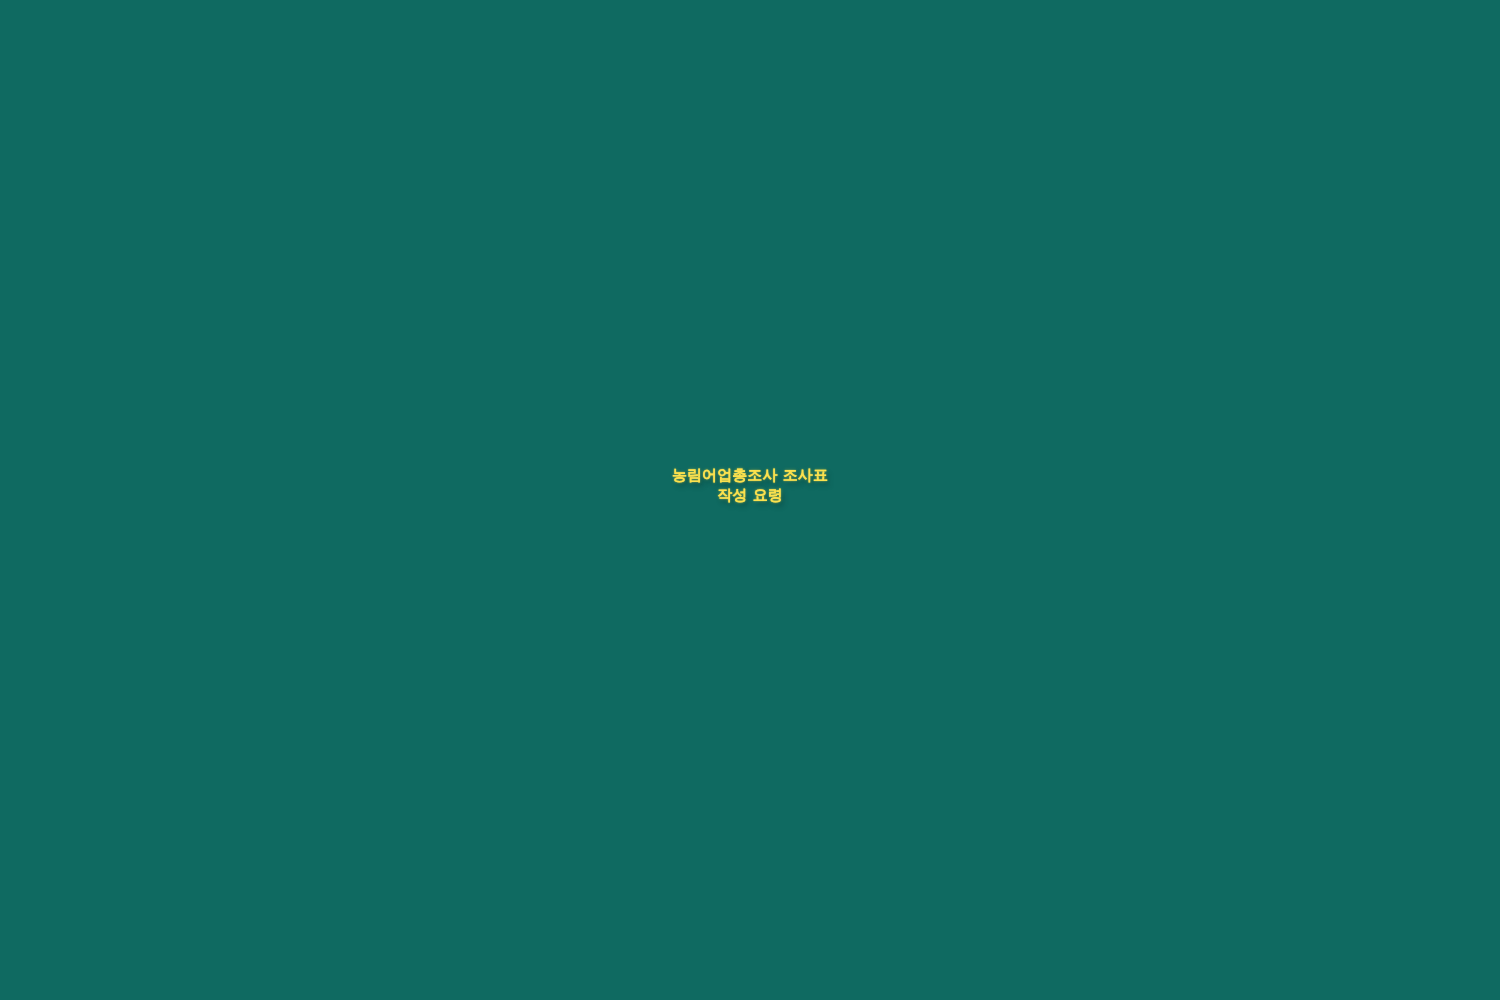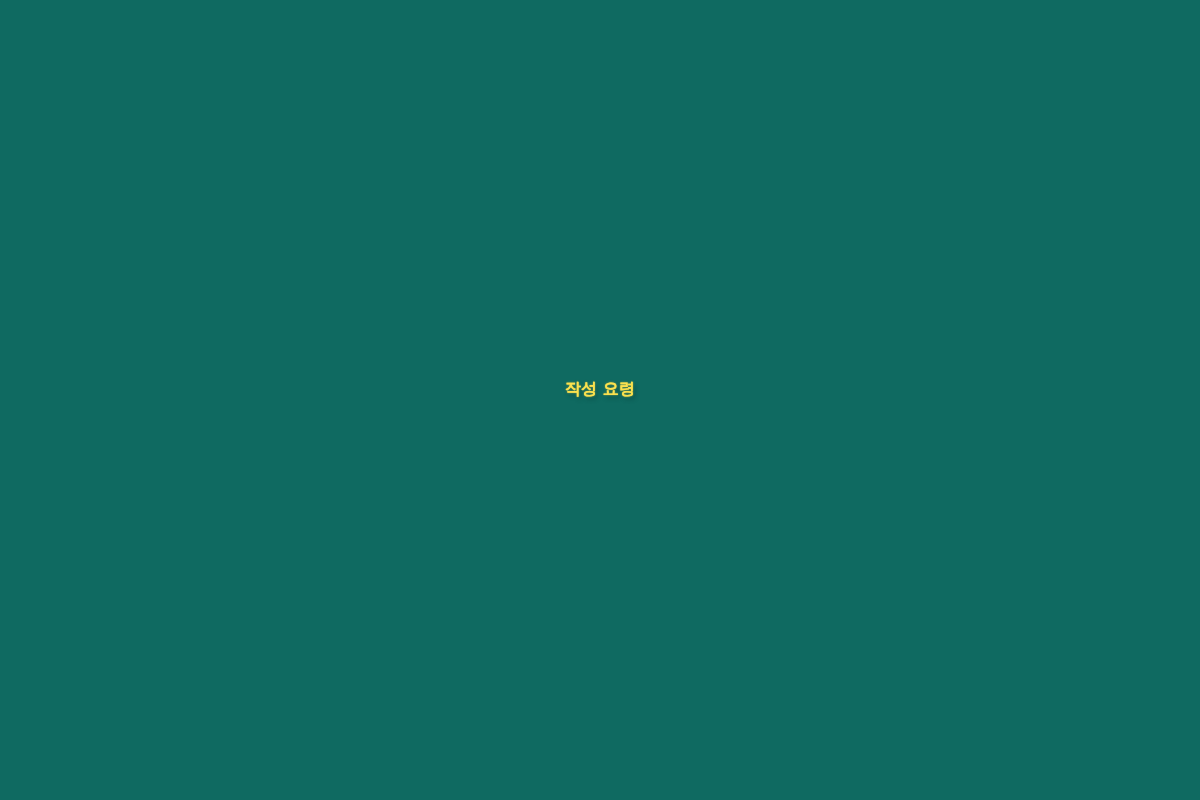--- a/index.html
+++ b/index.html
@@ -68,18 +68,19 @@
     font-size: 96px;
   }
 </style>
 </head>
 <body>
 
 <div id="title-card" style="background-color: rgb(15, 106, 97);">
 
   <div id="title-block">
 
+    <span class="title-line line-1" style="color: rgb(251, 225, 78); font-size: 12px;">농림어업총조사 조사표</span>
 
-    <span class="title-line line-2" style="color: rgb(251, 225, 78); font-size: 16px;">작성 요령</span>
+    <span class="title-line line-2" style="color: rgb(251, 225, 78); font-size: 12px;">작성 요령</span>
 
   </div>
 
 </div>
 
 </body></html>

